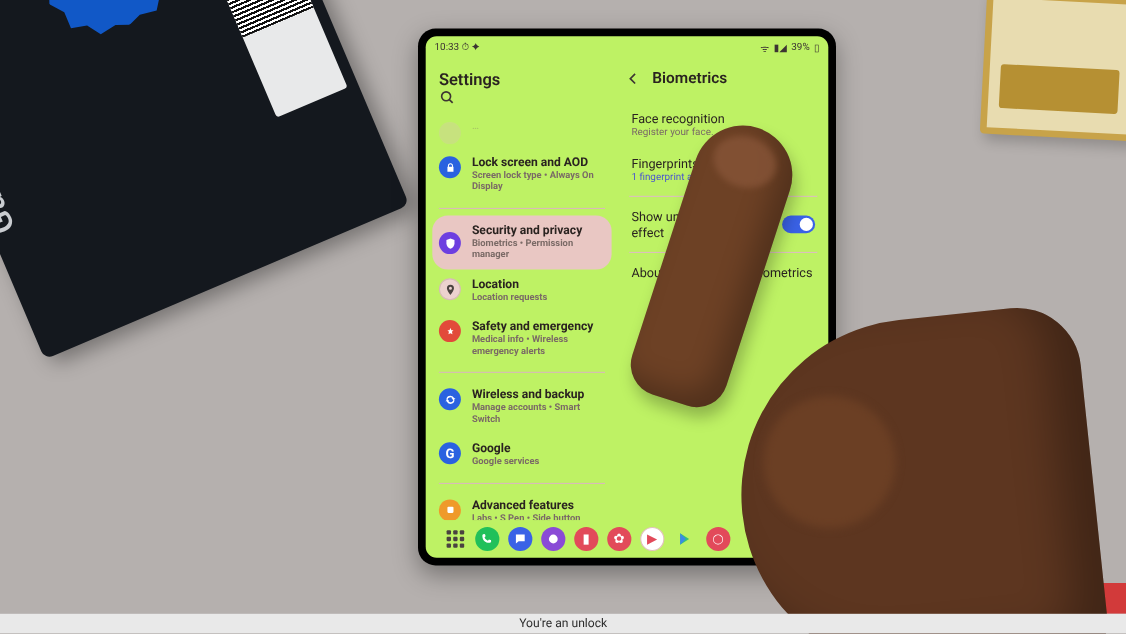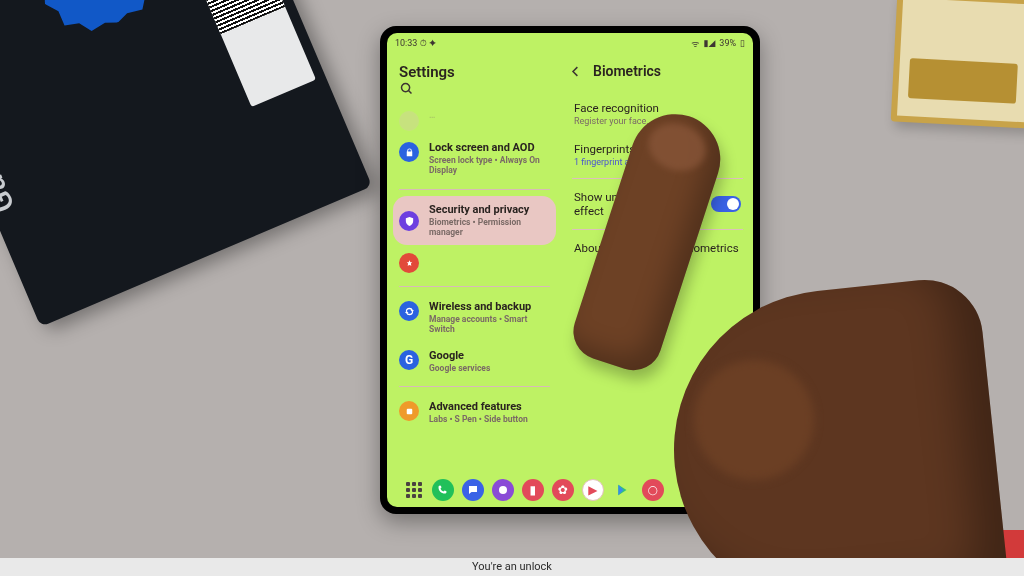--- a/index.html
+++ b/index.html
@@ -277,26 +277,41 @@
               <svg viewBox="0 0 24 24" fill="#fff">
                   <path d="M12 2l8 3v6c0 5-3.4 9.4-8 11-4.6-1.6-8-6-8-11V5l8-3z"></path>
                 </svg>
             </div>
             <div class="mi-text">
               <span class="mi-title">Security and privacy</span>
               <span class="mi-sub">Biometrics • Permission manager</span>
             </div>
           </div>
 
+          <div class="menu-item">
+            <div class="mi-icon" style="background:#ecd2cf;border:1px solid #d8bbb7">
+              <svg viewBox="0 0 24 24" fill="#4a4240">
+                  <path d="M12 2a7 7 0 0 1 7 7c0 5-7 13-7 13S5 14 5 9a7 7 0 0 1 7-7zm0 4a3 3 0 1 0 0 6 3 3 0 0 0 0-6z"></path>
+                </svg>
+            </div>
+            <div class="mi-text">
+              <span class="mi-title">Location</span>
+              <span class="mi-sub">Location requests</span>
+            </div>
+          </div>
 
           <div class="menu-item">
             <div class="mi-icon" style="background:#e24a3a">
               <svg viewBox="0 0 24 24" fill="#fff">
                   <path d="M12 5l2 4h4l-3 3 1 5-4-2-4 2 1-5-3-3h4z"></path>
                 </svg>
+            </div>
+            <div class="mi-text">
+              <span class="mi-title">Safety and emergency</span>
+              <span class="mi-sub">Medical info • Wireless emergency alerts</span>
             </div>
           </div>
 
           <div class="sep"></div>
 
           <div class="menu-item">
             <div class="mi-icon" style="background:#2a62e0">
               <svg viewBox="0 0 24 24" fill="#fff">
                   <path d="M12 4a8 8 0 0 1 7.5 5H22l-4 4-4-4h2.3A6 6 0 0 0 6 12H4a8 8 0 0 1 8-8zm0 16a8 8 0 0 1-7.5-5H2l4-4 4 4H7.7A6 6 0 0 0 18 12h2a8 8 0 0 1-8 8z"></path>
                 </svg>

